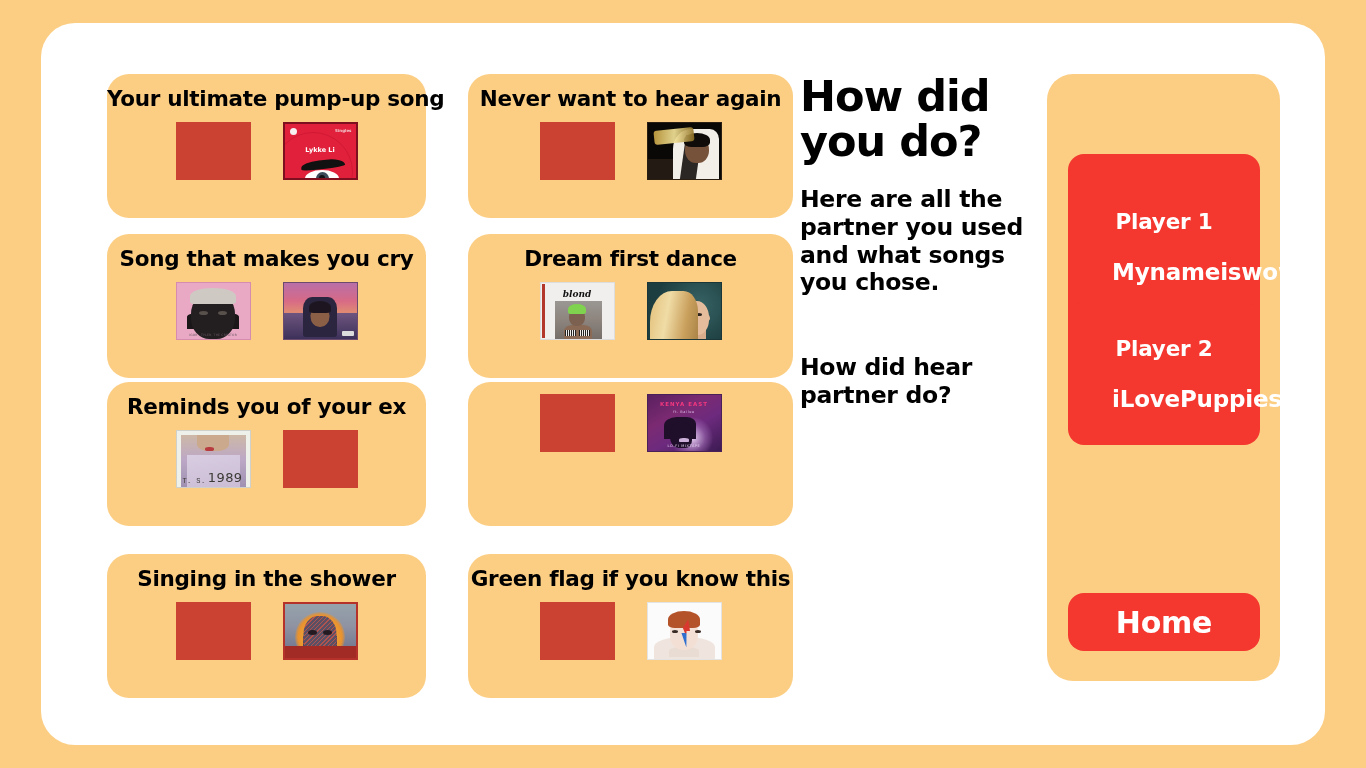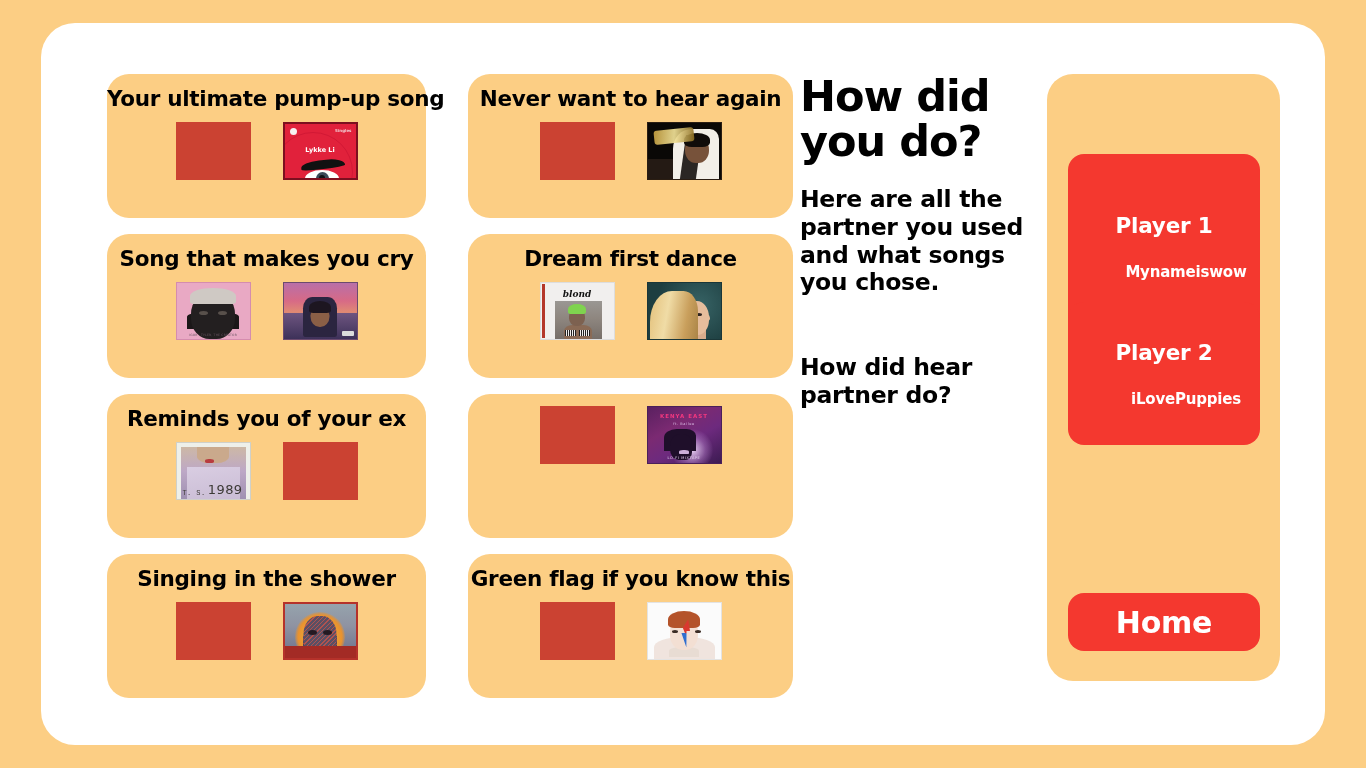--- a/index.html
+++ b/index.html
@@ -26,21 +26,21 @@
     position:absolute;
     background:#FCCE84;
     border-radius:22px;
     box-sizing:border-box;
     padding:0;
   }
   .card-col-a{left:0px;width:319px;}
   .card-col-b{left:361px;width:325px;}
   .card-row-1{top:0px;}
   .card-row-2{top:160px;}
-  .card-row-3{top:320px;}
+  .card-row-3{top:308px;}
   .card-row-4{top:480px;}
   .card{height:144px;}
 
   .card-title{
     text-align:center;
     font-weight:bold;
     font-size:21.5px;
     color:#000000;
     letter-spacing:-0.3px;
     line-height:1;
@@ -204,21 +204,21 @@
   .pbtn{
     position:absolute;left:21px;width:192px;
     background:#F4382F;border-radius:16px;
     color:#FFFFFF;text-align:center;
     display:flex;flex-direction:column;justify-content:center;
     box-sizing:border-box;
   }
   .pbtn-1{top:32px;height:186px;margin-top:48px;}
   .pbtn-2{top:228px;height:143px;}
   .pbtn .plabel{font-size:21.5px;font-weight:bold;letter-spacing:-0.2px;}
-  .pbtn .pname{font-size:15px;font-weight:bold;margin-top:25px;letter-spacing:-0.2px;padding-left:44px;}
+  .pbtn .pname{font-size:23px;font-weight:bold;margin-top:25px;letter-spacing:-0.2px;padding-left:44px;}
   .home-btn{
     position:absolute;left:21px;top:519px;width:192px;height:58px;
     background:#F4382F;border-radius:16px;
     color:#fff;font-size:30px;font-weight:bold;
     display:flex;align-items:center;justify-content:center;
     letter-spacing:-0.2px;
   }
 </style>
 </head>
 <body>

